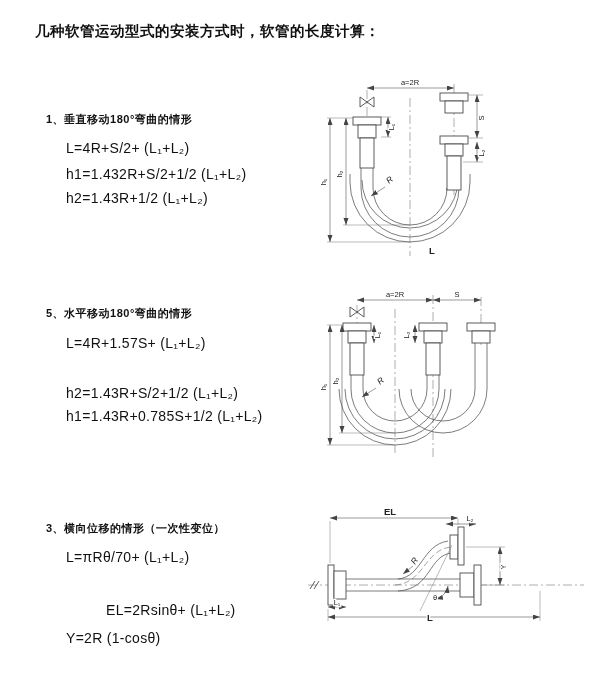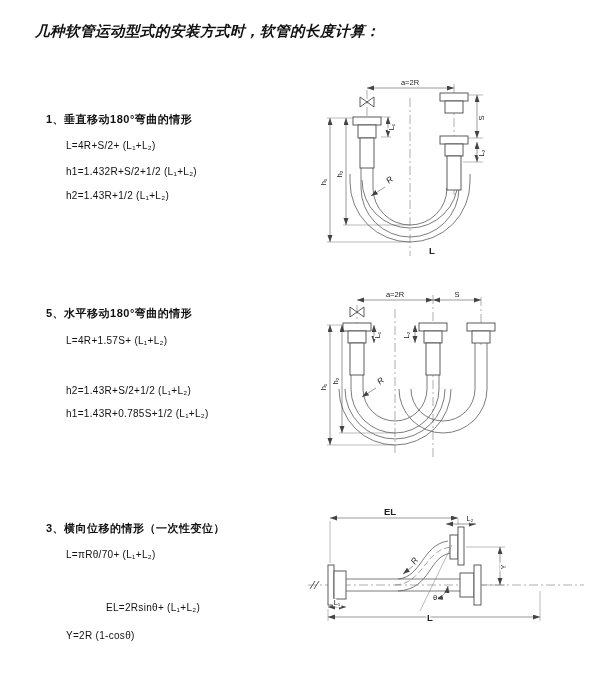--- a/index.html
+++ b/index.html
@@ -1,23 +1,23 @@
 <!DOCTYPE html>
 <html><head>
 <meta charset="utf-8">
 <style>
   html,body{margin:0;padding:0;}
   body{
     width:600px;height:675px;background:#ffffff;position:relative;overflow:hidden;
     font-family:"Liberation Sans","DejaVu Sans",sans-serif;color:#111;
   }
   .abs{position:absolute;white-space:nowrap;}
-  .doc-title{left:35px;top:22px;font-size:14.5px;font-weight:700;letter-spacing:.5px;font-style:italic;}
+  .doc-title{left:35px;top:22px;font-size:14.5px;font-weight:700;letter-spacing:.5px;}
   .sec-heading{font-size:11px;font-weight:700;letter-spacing:.5px;}
-  .formula{font-size:10px;font-weight:500;letter-spacing:.3px;}
+  .formula{font-size:14px;font-weight:500;letter-spacing:.3px;}
   svg{position:absolute;overflow:visible;}
   svg .ln{fill:none;stroke:#4a4a4a;stroke-width:.9;}
   svg .tube{fill:none;stroke:#5a5a5a;stroke-width:.8;}
   svg .fl{fill:#ffffff;stroke:#4a4a4a;stroke-width:.9;}
   svg .dim{fill:none;stroke:#555;stroke-width:.6;}
   svg .ext{fill:none;stroke:#777;stroke-width:.5;}
   svg .cl{fill:none;stroke:#6a6a6a;stroke-width:.55;stroke-dasharray:9 3 2 3;}
   svg .dash{fill:none;stroke:#6a6a6a;stroke-width:.6;stroke-dasharray:6 3;}
   svg text{font-family:"Liberation Sans","DejaVu Sans",sans-serif;fill:#222;
            paint-order:stroke;stroke:#fff;stroke-width:2.5px;}

